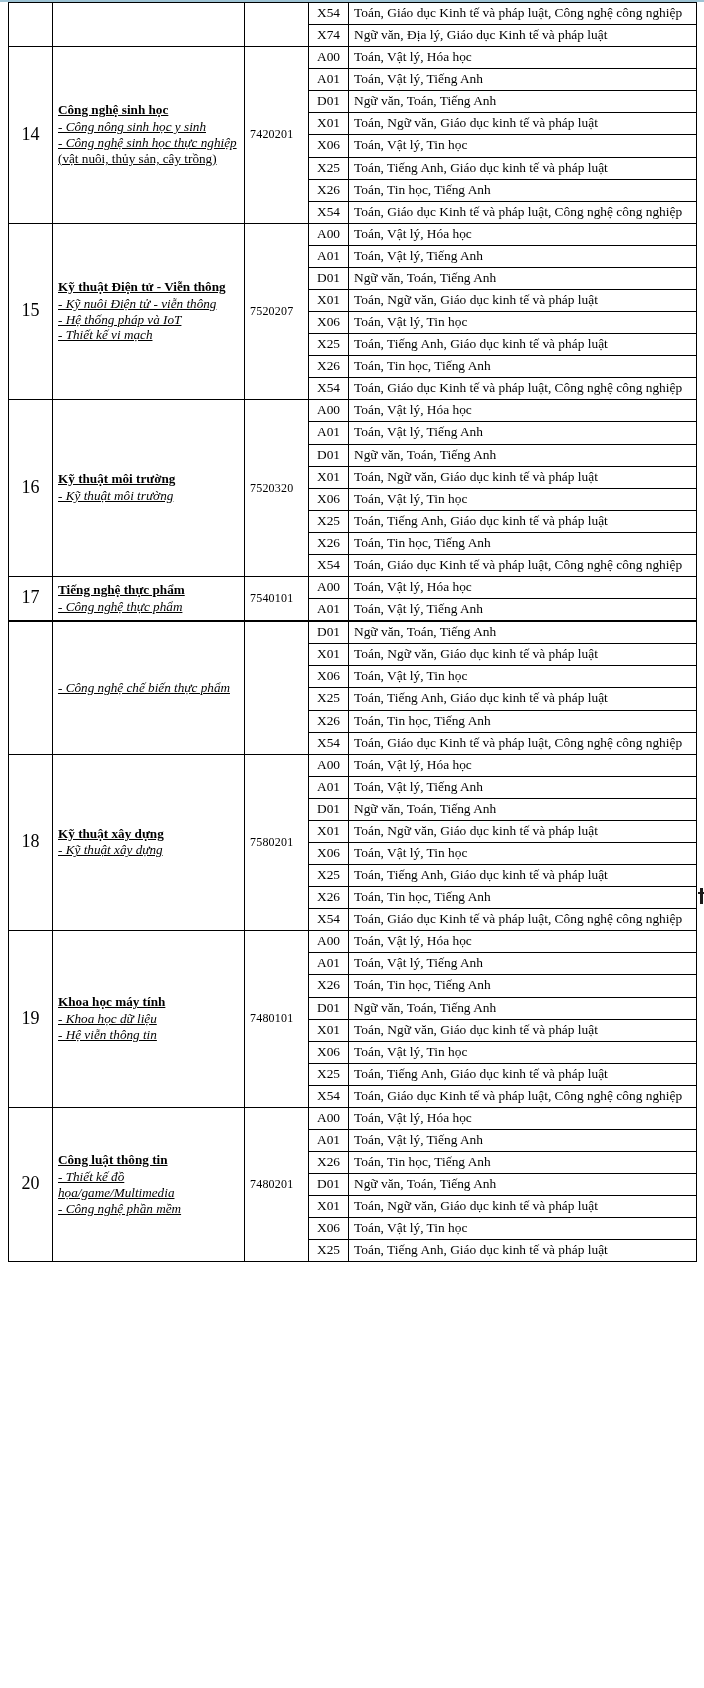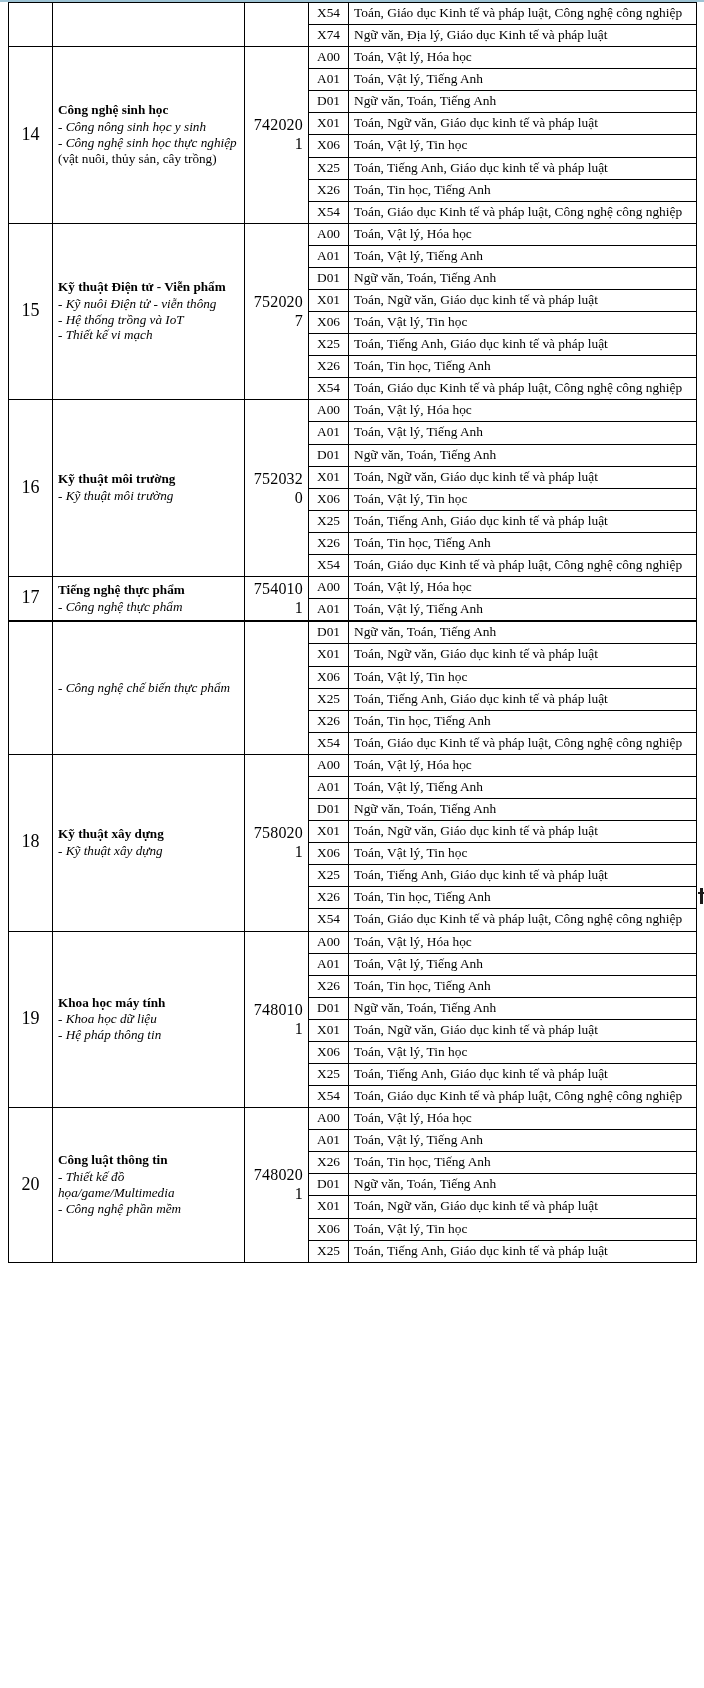--- a/index.html
+++ b/index.html
@@ -63,25 +63,26 @@
   }
 
   td.stt {
     text-align: center;
     vertical-align: middle;
     font-size: 18px;
   }
   td.major {
     vertical-align: middle;
     padding: 4px 6px 5px 6px;
+    text-decoration: underline;
   }
   td.code {
-    text-align: right;
-    vertical-align: middle;
-    font-size: 16px;
+    text-align: left;
+    vertical-align: middle;
+    font-size: 12px;
     letter-spacing: 0.2px;
   }
   td.grp {
     text-align: center;
     vertical-align: middle;
     font-size: 13.4px;
     padding-left: 2px;
     padding-right: 2px;
   }
   td.subj {
@@ -194,23 +195,23 @@
             <td class="grp">X26</td>
             <td class="subj">Toán, Tin học, Tiếng Anh</td>
           </tr>
           <tr>
             <td class="grp">X54</td>
             <td class="subj two-line">Toán, Giáo dục Kinh tế và pháp luật, Công nghệ công nghiệp</td>
           </tr>
           <tr>
             <td class="stt" rowspan="8">15</td>
             <td class="major" rowspan="8">
-              <span class="major-title">Kỹ thuật Điện tử - Viễn phẩm</span>
+              <span class="major-title">Kỹ thuật Điện tử - Viễn thông</span>
               <span class="major-sub"><span>- Kỹ nuôi Điện tử - viễn thông</span></span>
-              <span class="major-sub"><span>- Hệ thống trồng và IoT</span></span>
+              <span class="major-sub"><span>- Hệ thống pháp và IoT</span></span>
               <span class="major-sub"><span>- Thiết kế vi mạch</span></span>
             </td>
             <td class="code" rowspan="8">7520207</td>
             <td class="grp">A00</td>
             <td class="subj">Toán, Vật lý, Hóa học</td>
           </tr>
           <tr>
             <td class="grp">A01</td>
             <td class="subj">Toán, Vật lý, Tiếng Anh</td>
           </tr>
@@ -355,21 +356,21 @@
           </tr>
           <tr>
             <td class="grp">X54</td>
             <td class="subj two-line">Toán, Giáo dục Kinh tế và pháp luật, Công nghệ công nghiệp</td>
           </tr>
           <tr>
             <td class="stt" rowspan="8">19</td>
             <td class="major" rowspan="8">
               <span class="major-title">Khoa học máy tính</span>
               <span class="major-sub"><span>- Khoa học dữ liệu</span></span>
-              <span class="major-sub"><span>- Hệ pháp thông tin</span></span>
+              <span class="major-sub"><span>- Hệ viễn thông tin</span></span>
             </td>
             <td class="code" rowspan="8">7480101</td>
             <td class="grp">A00</td>
             <td class="subj">Toán, Vật lý, Hóa học</td>
           </tr>
           <tr>
             <td class="grp">A01</td>
             <td class="subj">Toán, Vật lý, Tiếng Anh</td>
           </tr>
           <tr>

